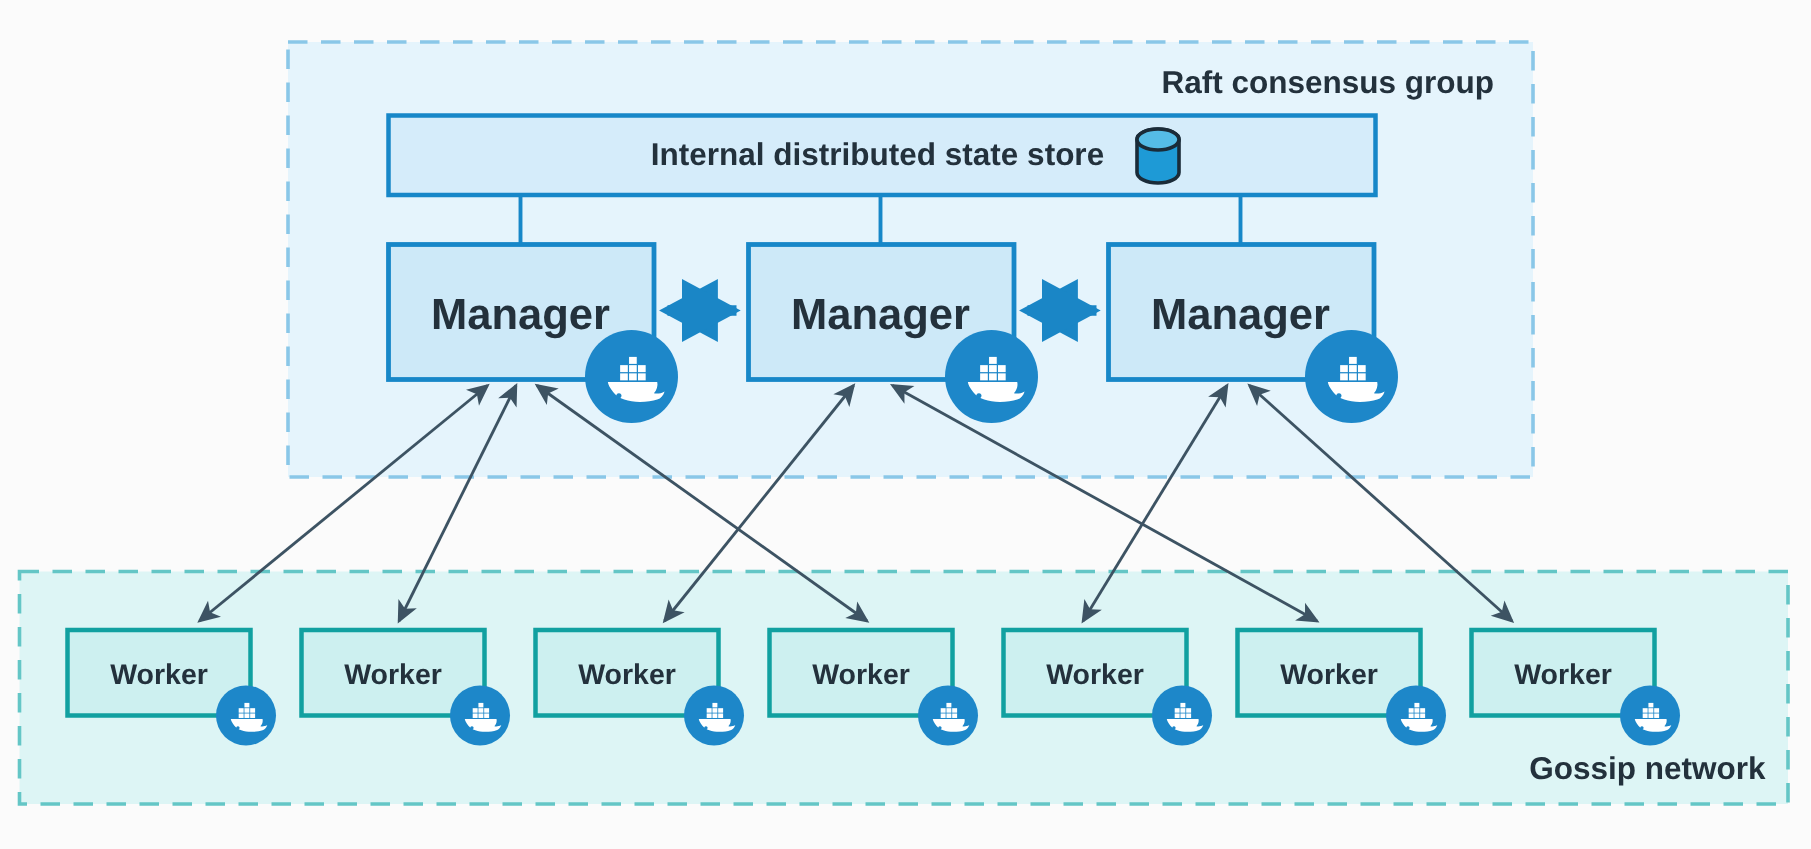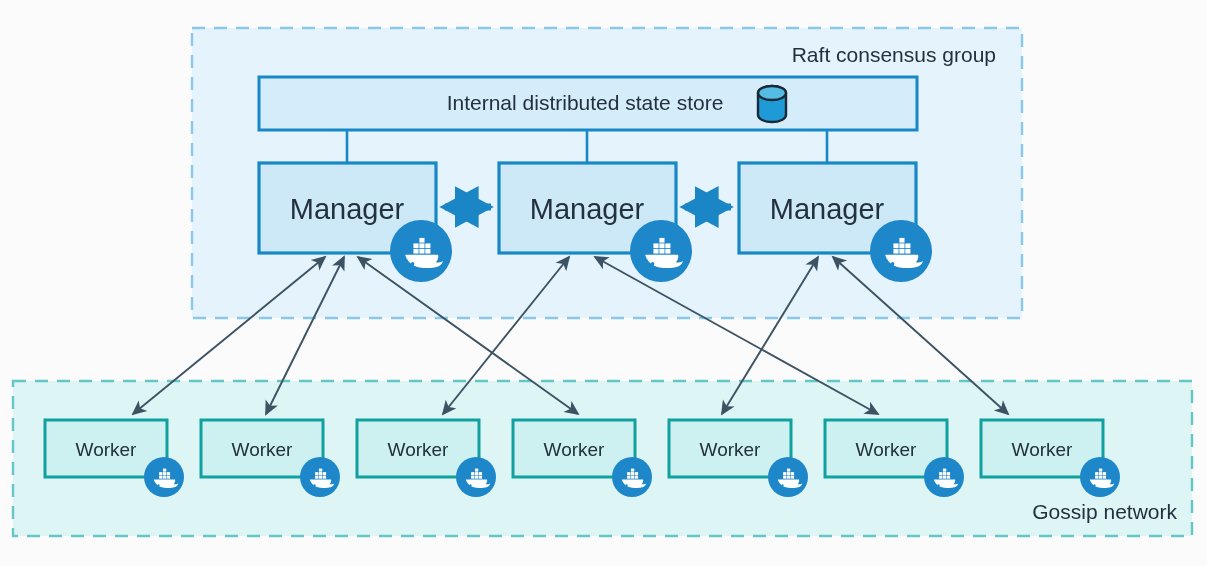--- a/index.html
+++ b/index.html
@@ -11,20 +11,21 @@
     font-family: "Liberation Sans", sans-serif;
     width: 1207px;
     height: 566px;
     overflow: hidden;
   }
   #diagram-root {
     position: relative;
     width: 1207px;
     height: 566px;
     background: #fbfbfb;
+    font-weight: bold;
   }
   svg.diagram {
     display: block;
     width: 1207px;
     height: 566px;
   }
   text {
     font-family: "Liberation Sans", sans-serif;
     fill: #23313c;
   }

